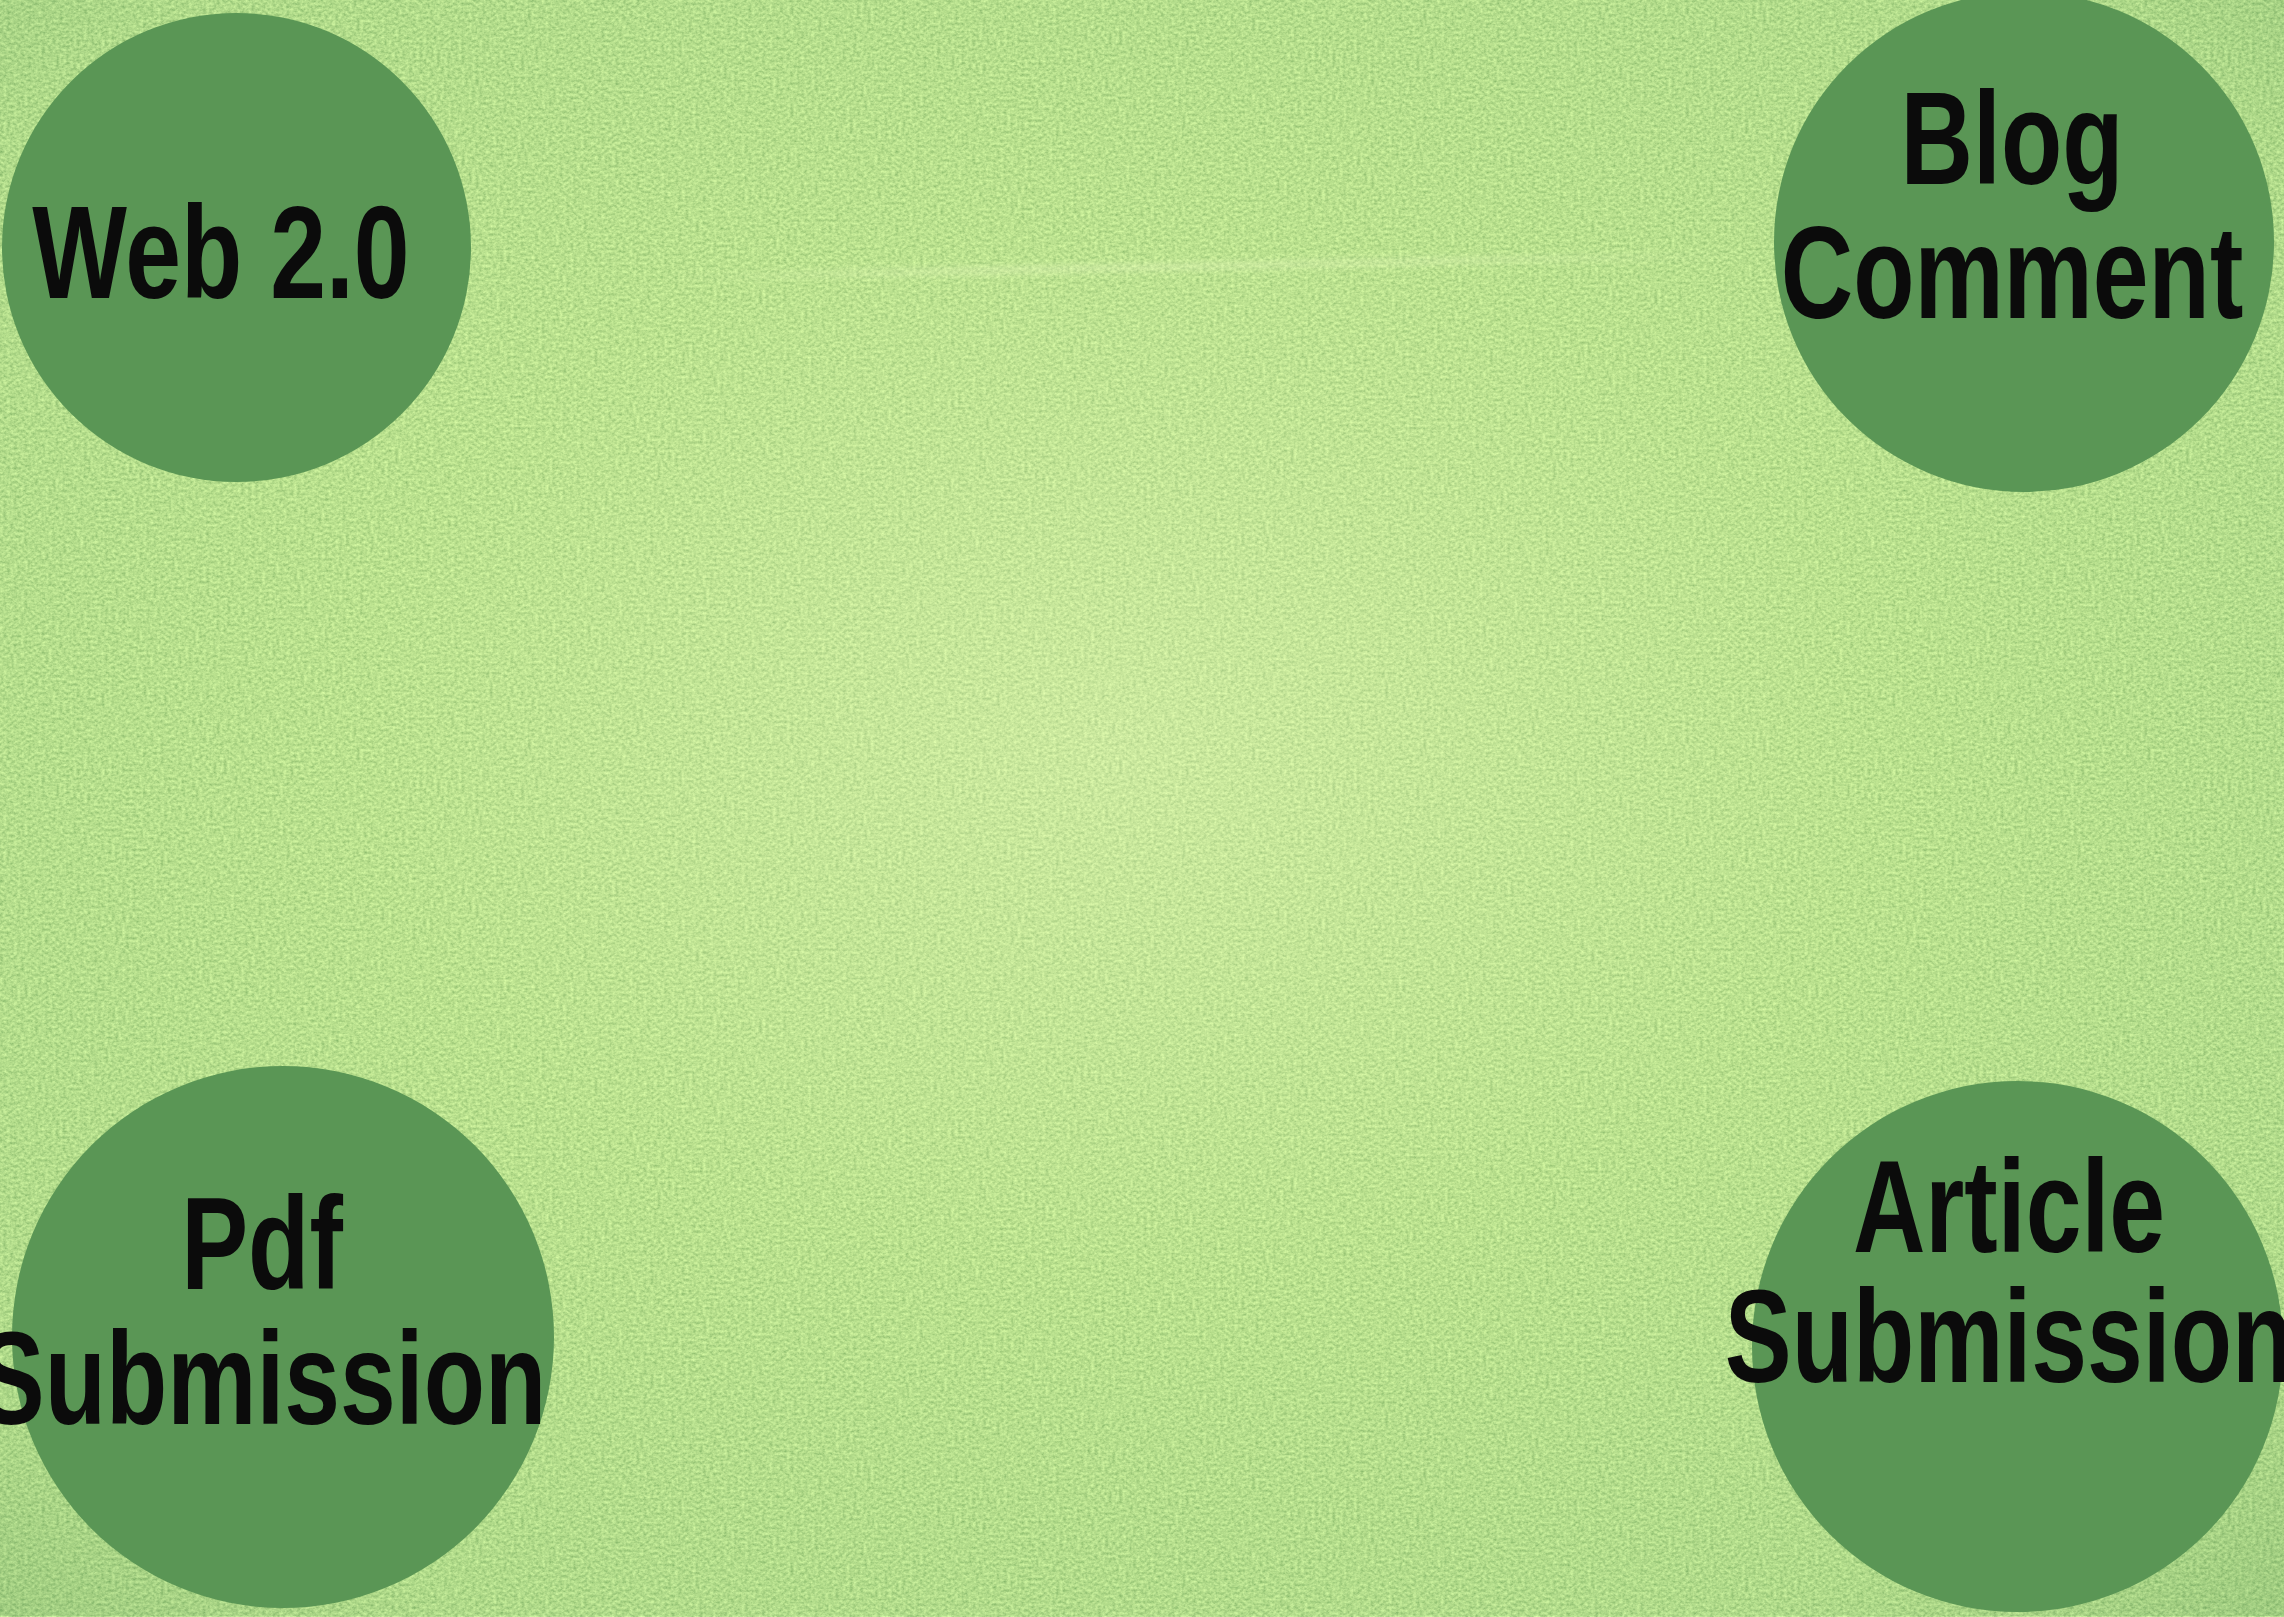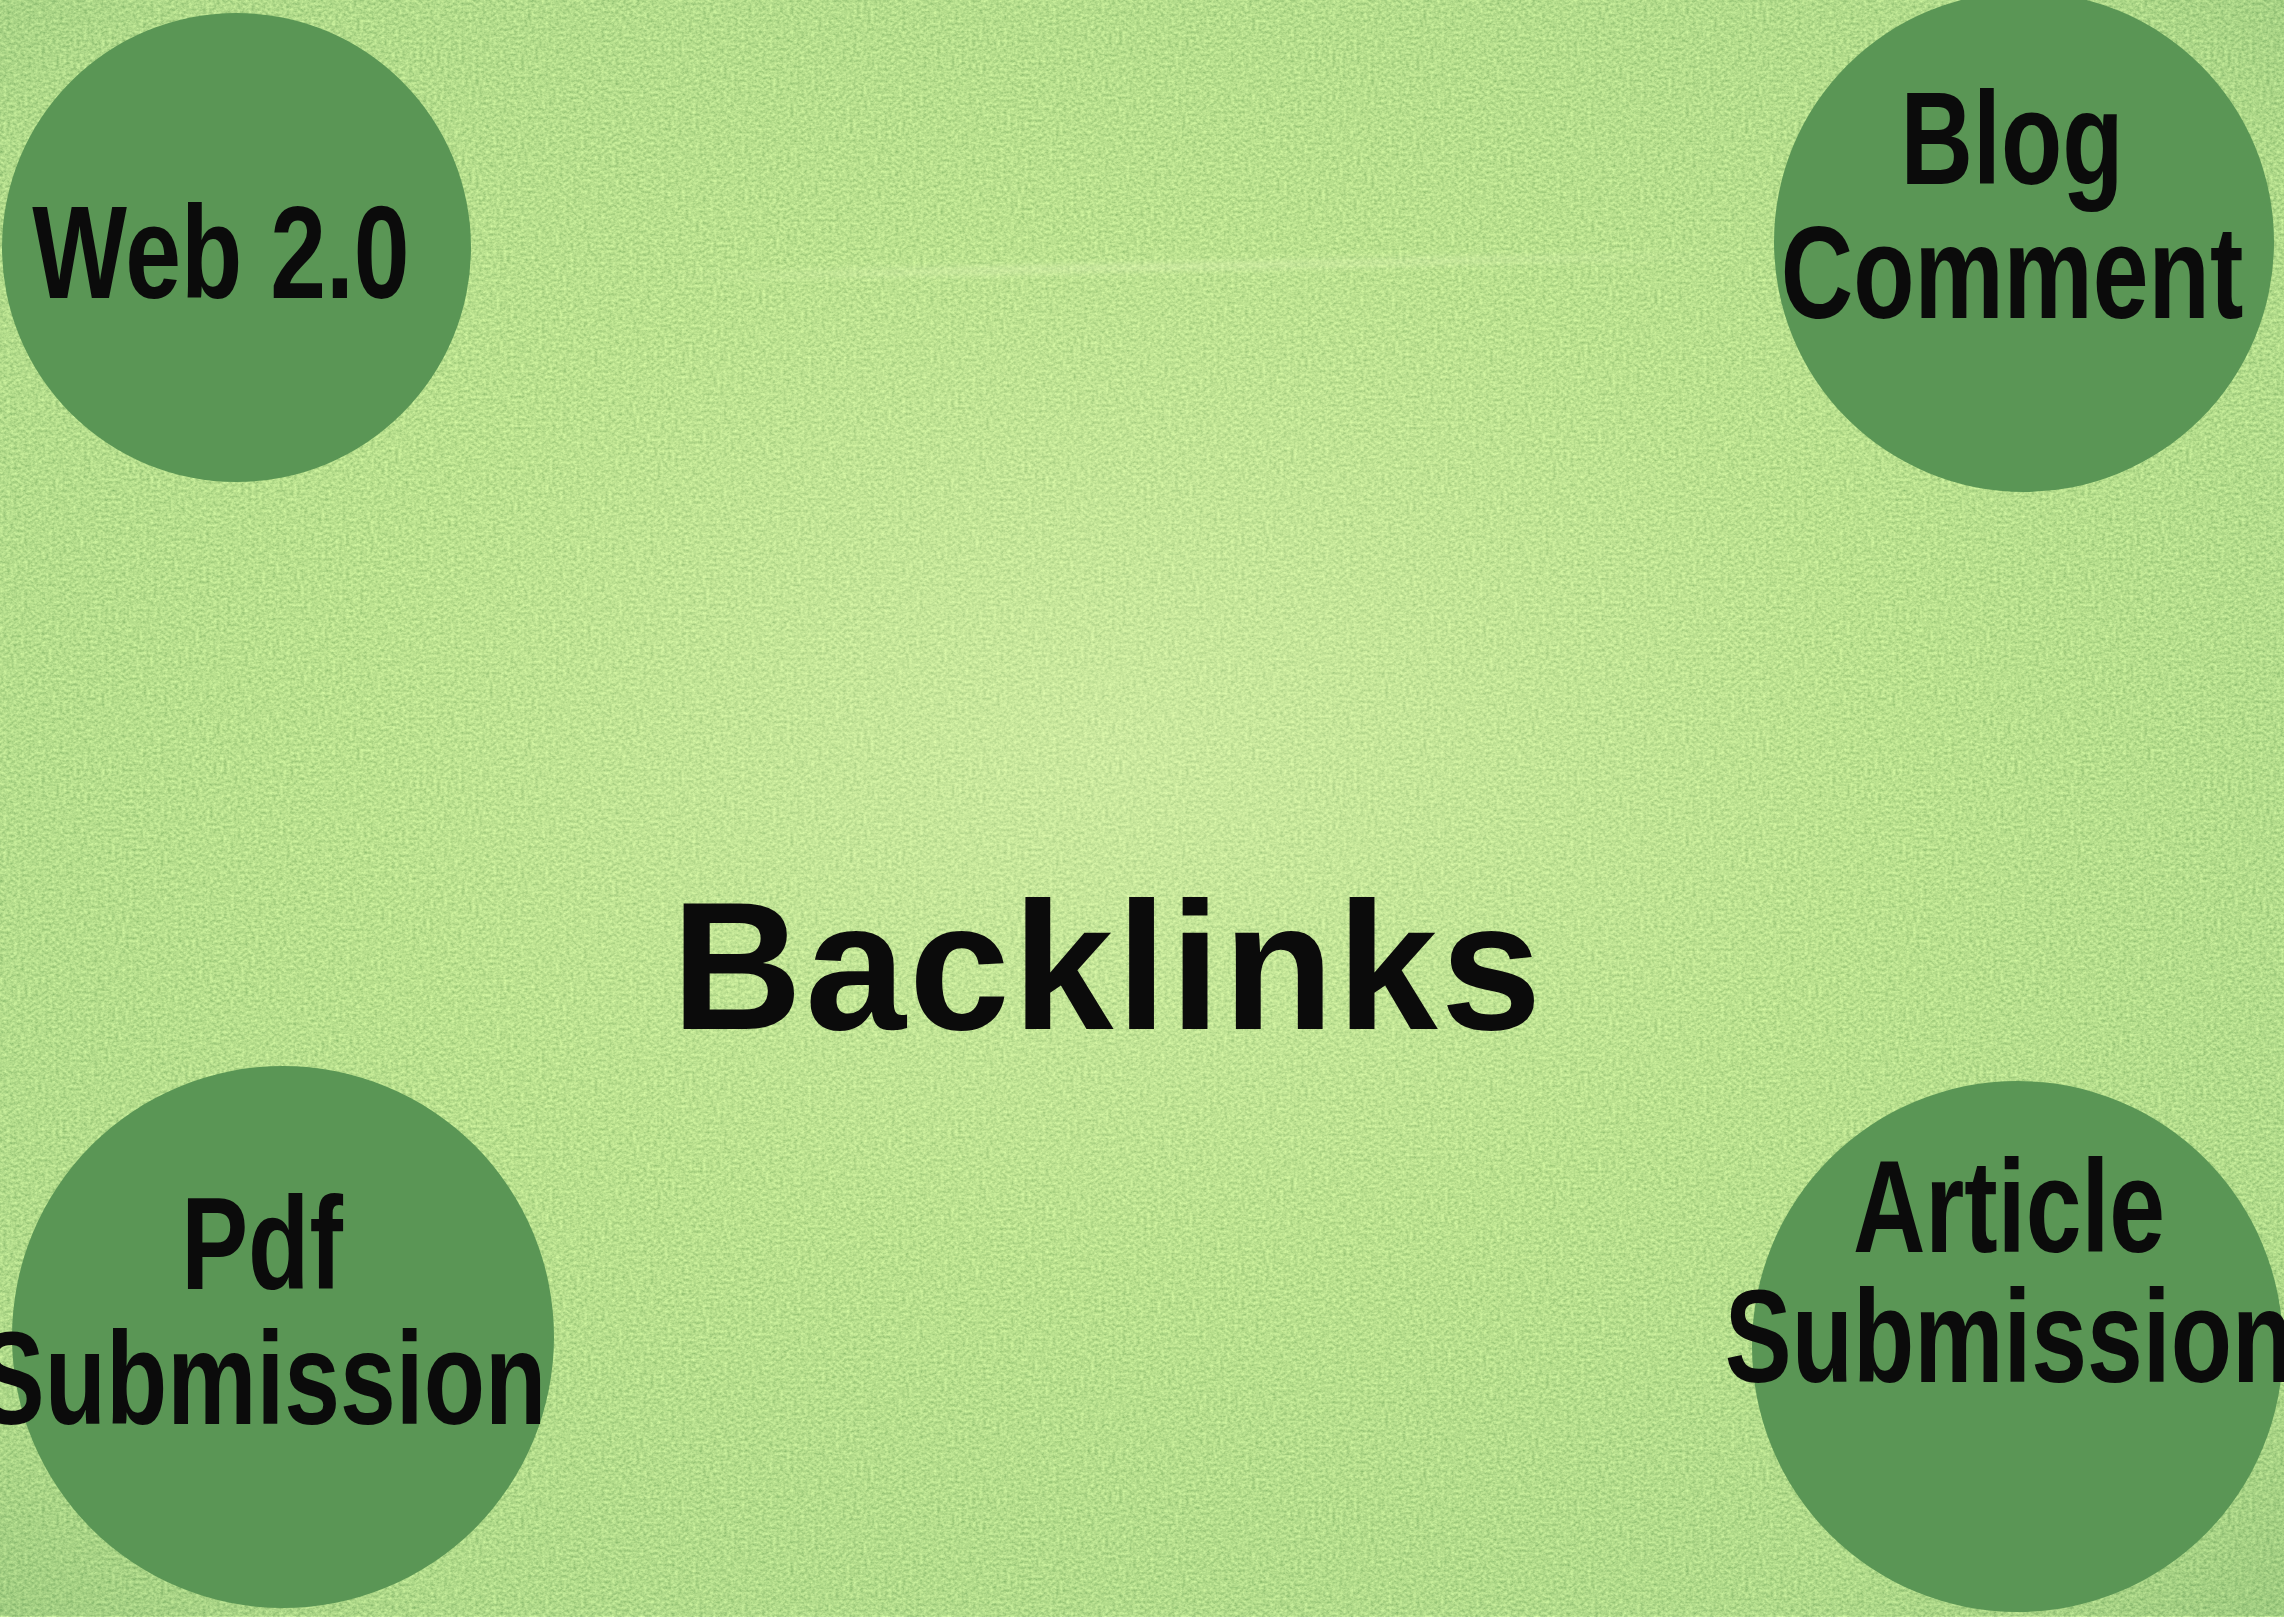--- a/index.html
+++ b/index.html
@@ -109,16 +109,15 @@
 
   <div class="label" id="lbl-blog-1">Blog</div>
   <div class="label" id="lbl-blog-2">Comment</div>
 
   <div class="label" id="lbl-pdf-1">Pdf</div>
   <div class="label" id="lbl-pdf-2">Submission</div>
 
   <div class="label" id="lbl-article-1">Article</div>
   <div class="label" id="lbl-article-2">Submission</div>
 
-  <div class="title-line" id="title-2">Backlinks</div>
 
 </div>
 
 
 </body></html>

